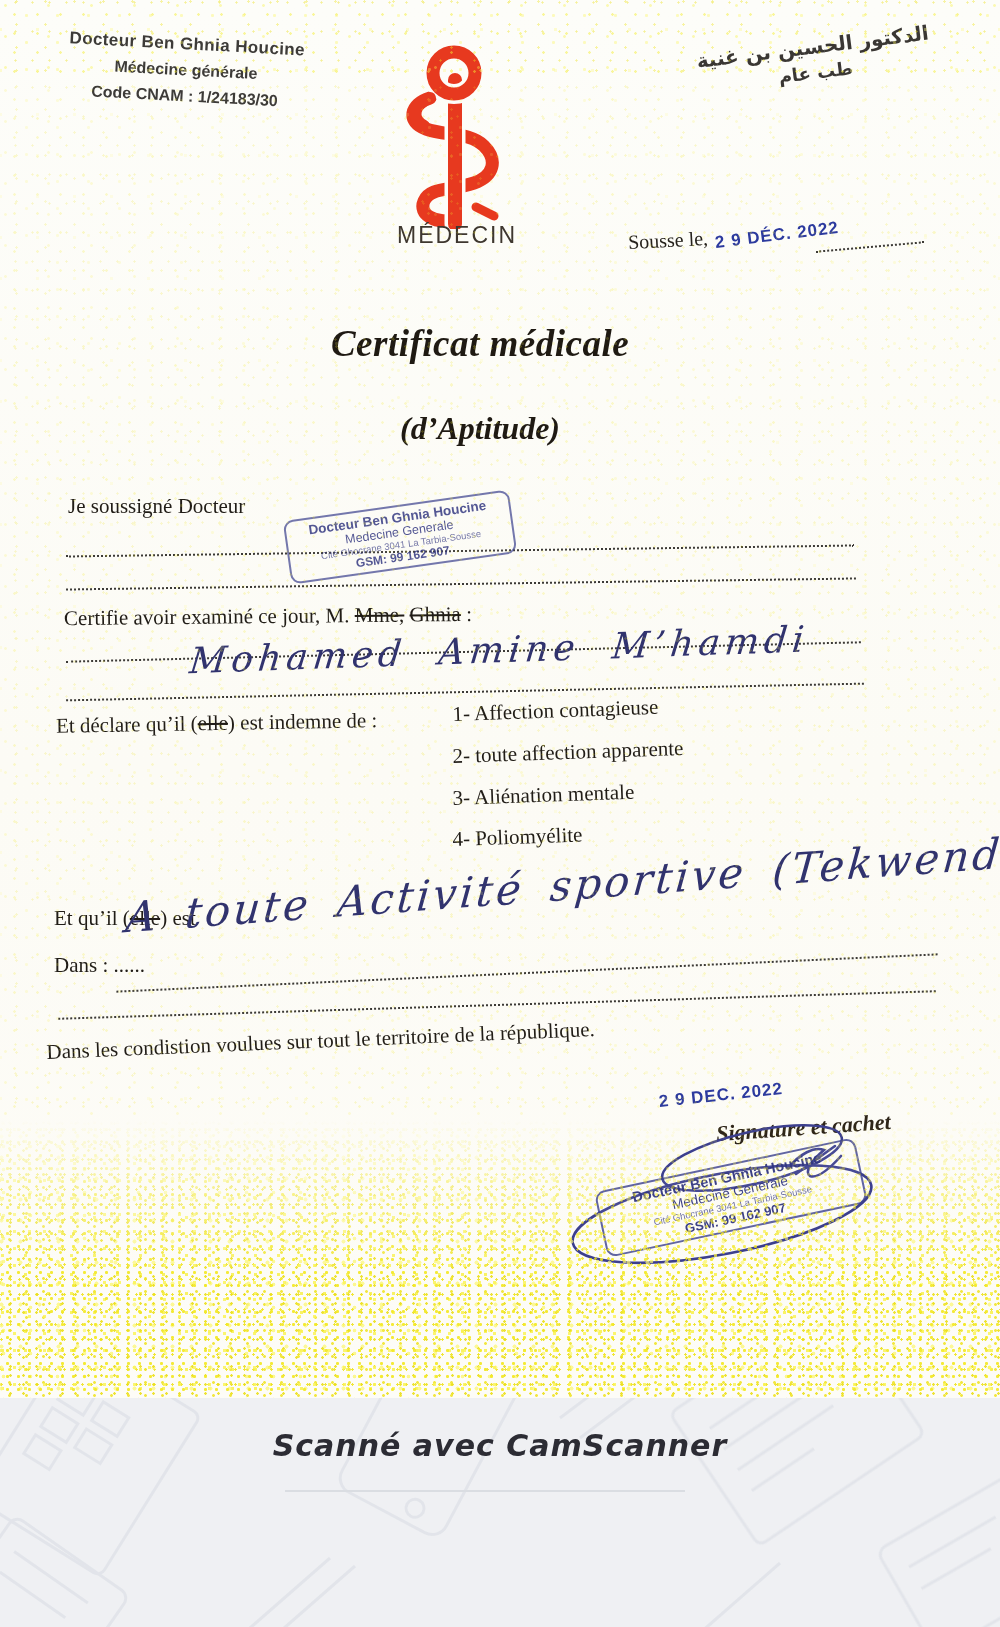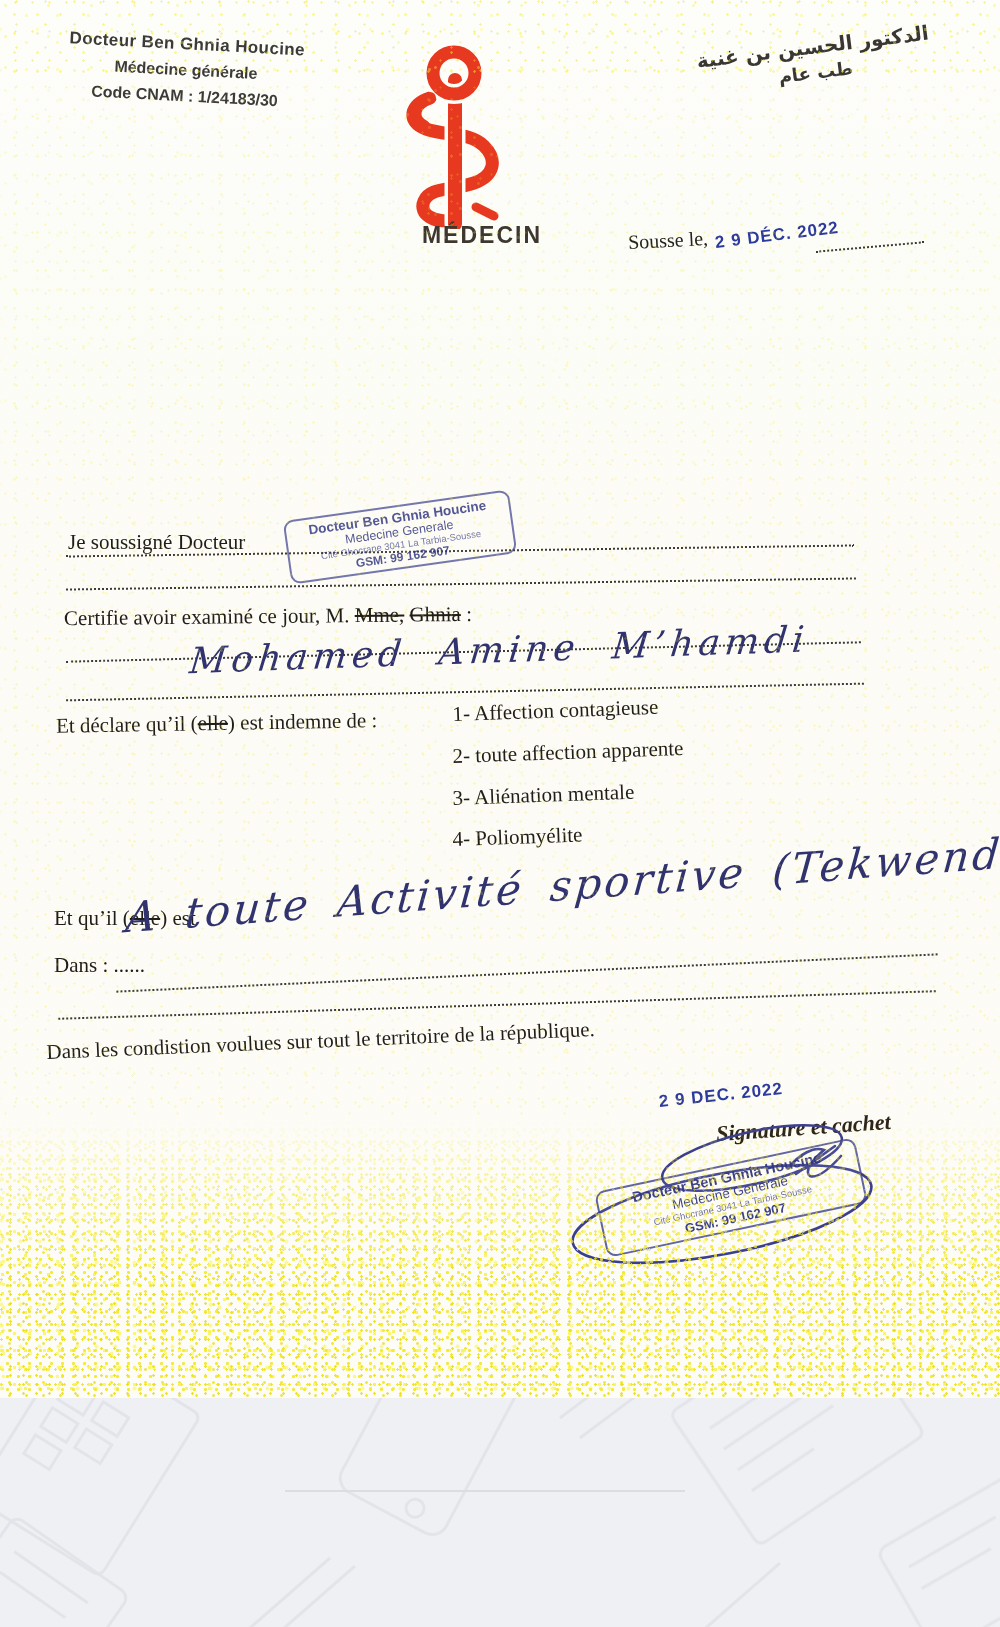--- a/index.html
+++ b/index.html
@@ -20,35 +20,35 @@
             transform-origin:left top;color:#3d3b38;}
   #hdr-left .l1{font-size:17px;font-weight:700;letter-spacing:.4px;}
   #hdr-left .l2{font-size:16px;font-weight:700;margin-top:7px;}
   #hdr-left .l3{font-size:16px;font-weight:700;margin-top:8px;}
   #hdr-ar{left:655px;top:16px;width:310px;text-align:center;transform:rotate(-7deg);
           transform-origin:right top;color:#3a3733;direction:rtl;
           font-family:"DejaVu Sans", sans-serif;}
   #hdr-ar .a1{font-size:20px;font-weight:600;}
   #hdr-ar .a2{font-size:18px;font-weight:600;margin-top:3px;}
   #logo{left:390px;top:44px;}
-  #logo-caption{left:372px;top:222px;width:170px;text-align:right;font-size:23px;
-    font-weight:700;letter-spacing:2px;color:#3e372f;}
+  #logo-caption{left:372px;top:222px;width:170px;text-align:center;font-size:23px;
+    font-weight:400;letter-spacing:2px;color:#3e372f;}
   #sousse{left:628px;top:229px;font-size:20px;transform:rotate(-3deg);color:#26221c;}
   #date-top{left:714px;top:233px;transform:rotate(-7deg);transform-origin:left top;
     font-family:"Liberation Sans",sans-serif;font-weight:700;font-size:17px;
     letter-spacing:1px;color:#2c3a9e;}
   #dots-sousse{left:816px;top:246px;width:108px;transform:rotate(-5deg);}
   
   #title-main{left:0;top:322px;width:960px;text-align:center;font-size:37px;
     font-weight:700;font-style:italic;color:#1f1a13;letter-spacing:.5px;}
   #title-sub{left:0;top:410px;width:960px;text-align:center;font-size:32px;
     font-weight:700;font-style:italic;color:#1f1a13;}
   
   .bodytext{font-size:21px;color:#211d17;}
-  #soussigne{left:68px;top:494px;margin-top:36px;}
+  #soussigne{left:68px;top:494px;}
   #dot-a{left:66px;top:550px;width:788px;transform:rotate(-0.8deg);}
   #dot-b{left:66px;top:583px;width:790px;transform:rotate(-0.8deg);}
   #certifie{left:64px;top:604px;transform:rotate(-0.6deg);}
   #dot-c{left:66px;top:651px;width:795px;transform:rotate(-1.4deg);}
   #patient-name{left:192px;top:640px;font-size:36px;letter-spacing:5px;word-spacing:16px;
     transform:rotate(-2deg) skewX(-8deg);transform-origin:left top;}
   #dot-d{left:66px;top:691px;width:798px;transform:rotate(-1.2deg);}
   #declare{left:56px;top:711px;transform:rotate(-1deg);}
   .item{left:452px;transform:rotate(-2deg);transform-origin:left top;}
   #item-0{top:702px;}#item-1{top:744px;}#item-2{top:786px;}#item-3{top:827px;}
@@ -148,20 +148,22 @@
           <path d="M40 54 C24 60 20 74 34 82" stroke="#e7391f" stroke-width="12"></path>
         </g>
       </svg>
     </div>
     <div class="abs sans" id="logo-caption">MÉDECIN</div>
 
     <div class="abs serif" id="sousse">Sousse le,</div>
     <div class="abs" id="date-top">2 9 DÉC. 2022</div>
     <div class="abs dotline" id="dots-sousse"></div>
 
+    <div class="abs serif" id="title-main">Certificat médicale</div>
+    <div class="abs serif" id="title-sub">(d’Aptitude)</div>
 
     <div class="abs serif bodytext" id="soussigne">Je soussigné Docteur</div>
     <div class="abs dotline" id="dot-a"></div>
     <div class="abs dotline" id="dot-b"></div>
 
     <div class="abs stamp" id="stamp-top">
       <div class="s1">Docteur Ben Ghnia Houcine</div>
       <div class="s2">Medecine Generale</div>
       <div class="s3">Cité Ghocrane 3041 La Tarbia-Sousse</div>
       <div class="s4">GSM: 99 162 907</div>
@@ -245,15 +247,16 @@
         <g transform="rotate(35 60 210)">
           <rect x="-30" y="160" width="140" height="130" rx="10"></rect>
           <line x1="-10" y1="190" x2="80" y2="190"></line>
           <line x1="-10" y1="215" x2="70" y2="215"></line>
         </g>
         <line x1="250" y1="230" x2="330" y2="160"></line>
         <line x1="275" y1="238" x2="355" y2="168"></line>
         <line x1="700" y1="235" x2="780" y2="165"></line>
       </g>
     </svg>
+    <div id="footer-text">Scanné avec CamScanner</div>
     <div id="footer-line"></div>
   </div>
 </div>
 
 </body></html>

